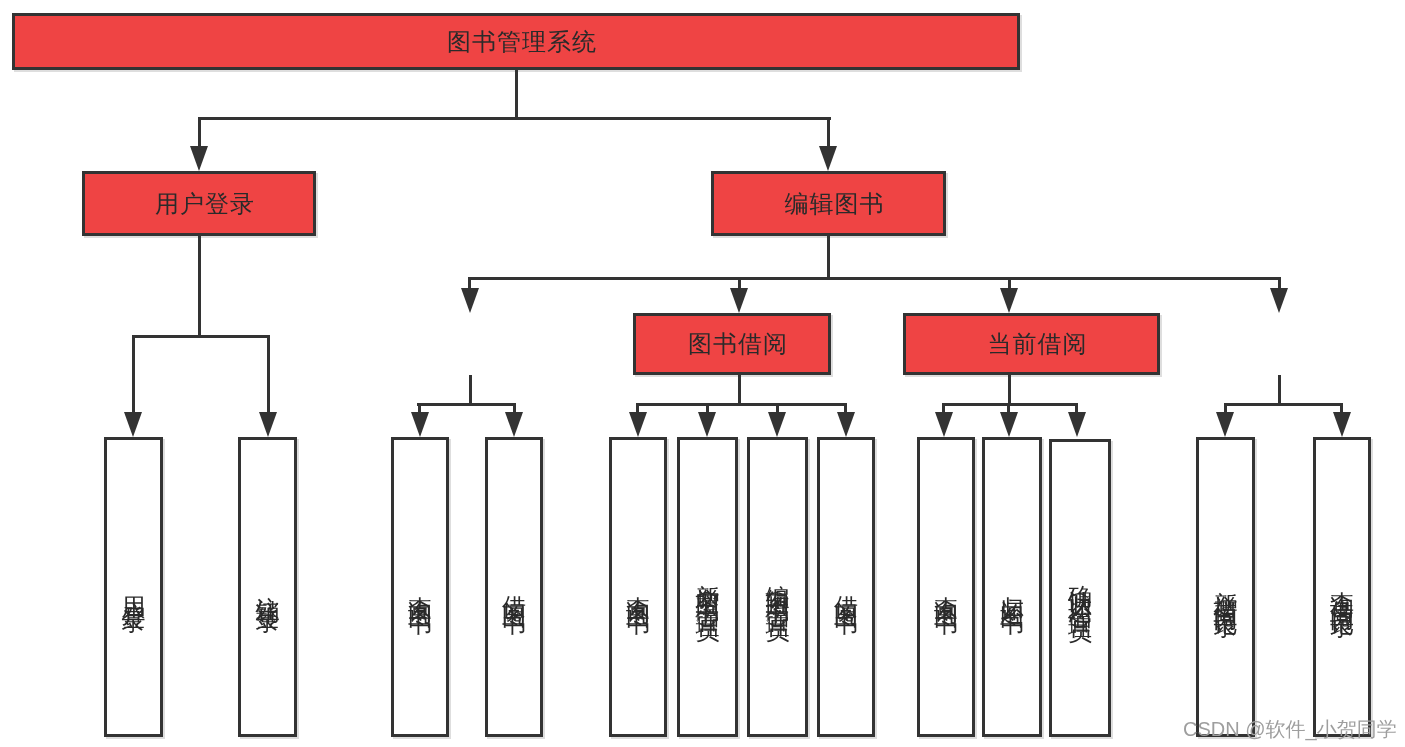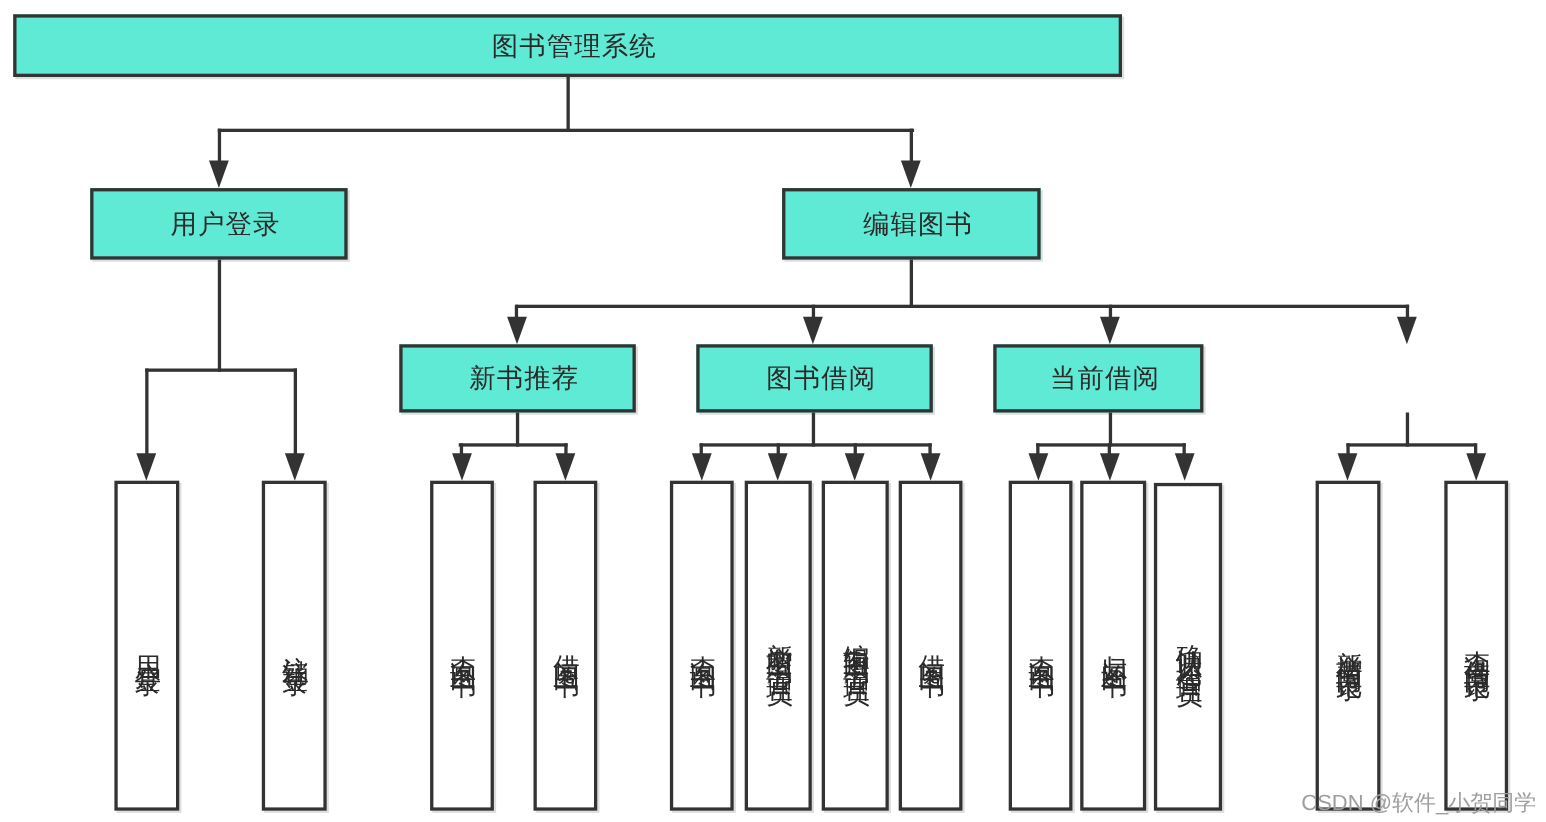--- a/index.html
+++ b/index.html
@@ -10,21 +10,21 @@
     position: relative;
     width: 1405px;
     height: 747px;
     background: #ffffff;
     overflow: hidden;
   }
 
   
   .box {
     position: absolute;
-    background: #5eead4;
+    background: #ef4444;
     border: 3px solid #333333;
     box-shadow: 2px 2px 0 rgba(160,160,160,0.35);
     display: flex;
     align-items: center;
     justify-content: center;
     color: #2a2a2a;
     font-size: 24px;
     letter-spacing: 1px;
     white-space: nowrap;
     padding-left: 12px;
@@ -105,27 +105,24 @@
   <div class="hl" style="left:469px; top:277px; width:812px;"></div>
   <div class="vl" style="left:468px; top:277px; height:14px;"></div>
   <div class="ah" style="left:461px; top:288px;"></div>
   <div class="vl" style="left:738px; top:277px; height:14px;"></div>
   <div class="ah" style="left:730px; top:288px;"></div>
   <div class="vl" style="left:1008px; top:277px; height:14px;"></div>
   <div class="ah" style="left:1000px; top:288px;"></div>
   <div class="vl" style="left:1278px; top:277px; height:14px;"></div>
   <div class="ah" style="left:1270px; top:288px;"></div>
 
-  <div class="box" style="left:363px; top:313px; width:215px; height:62px;">
-    <span>新书推荐</span>
-  </div>
-  <div class="box" style="left:633px; top:313px; width:215px; height:62px;text-align:center;">
+  <div class="box" style="left:633px; top:313px; width:198px; height:62px;text-align:center;">
     <span>图书借阅</span>
   </div>
-  <div class="box" style="left:903px; top:313px; width:191px; height:62px;">
+  <div class="box" style="left:903px; top:313px; width:257px; height:62px;">
     <span>当前借阅</span>
   </div>
 
   <div class="vl" style="left:469px; top:375px; height:31px;"></div>
   <div class="hl" style="left:417px; top:403px; width:99px;"></div>
   <div class="vl" style="left:418px; top:403px; height:12px;"></div>
   <div class="ah" style="left:411px; top:412px;"></div>
   <div class="vl" style="left:513px; top:403px; height:12px;"></div>
   <div class="ah" style="left:505px; top:412px;"></div>
 

